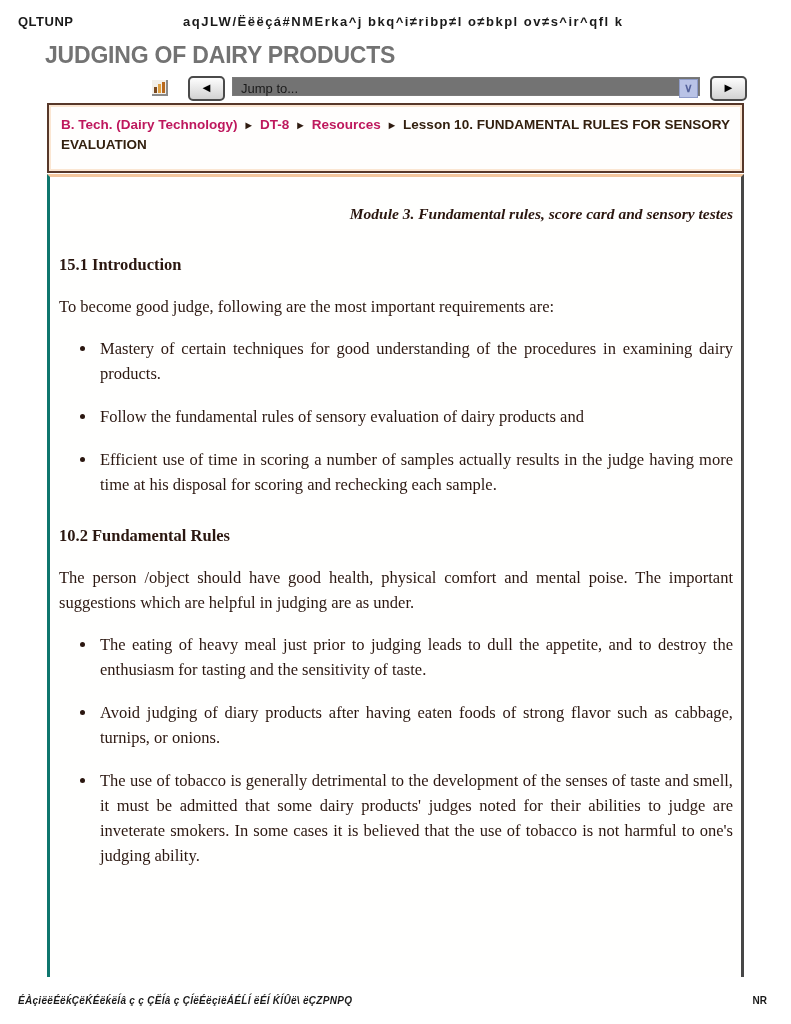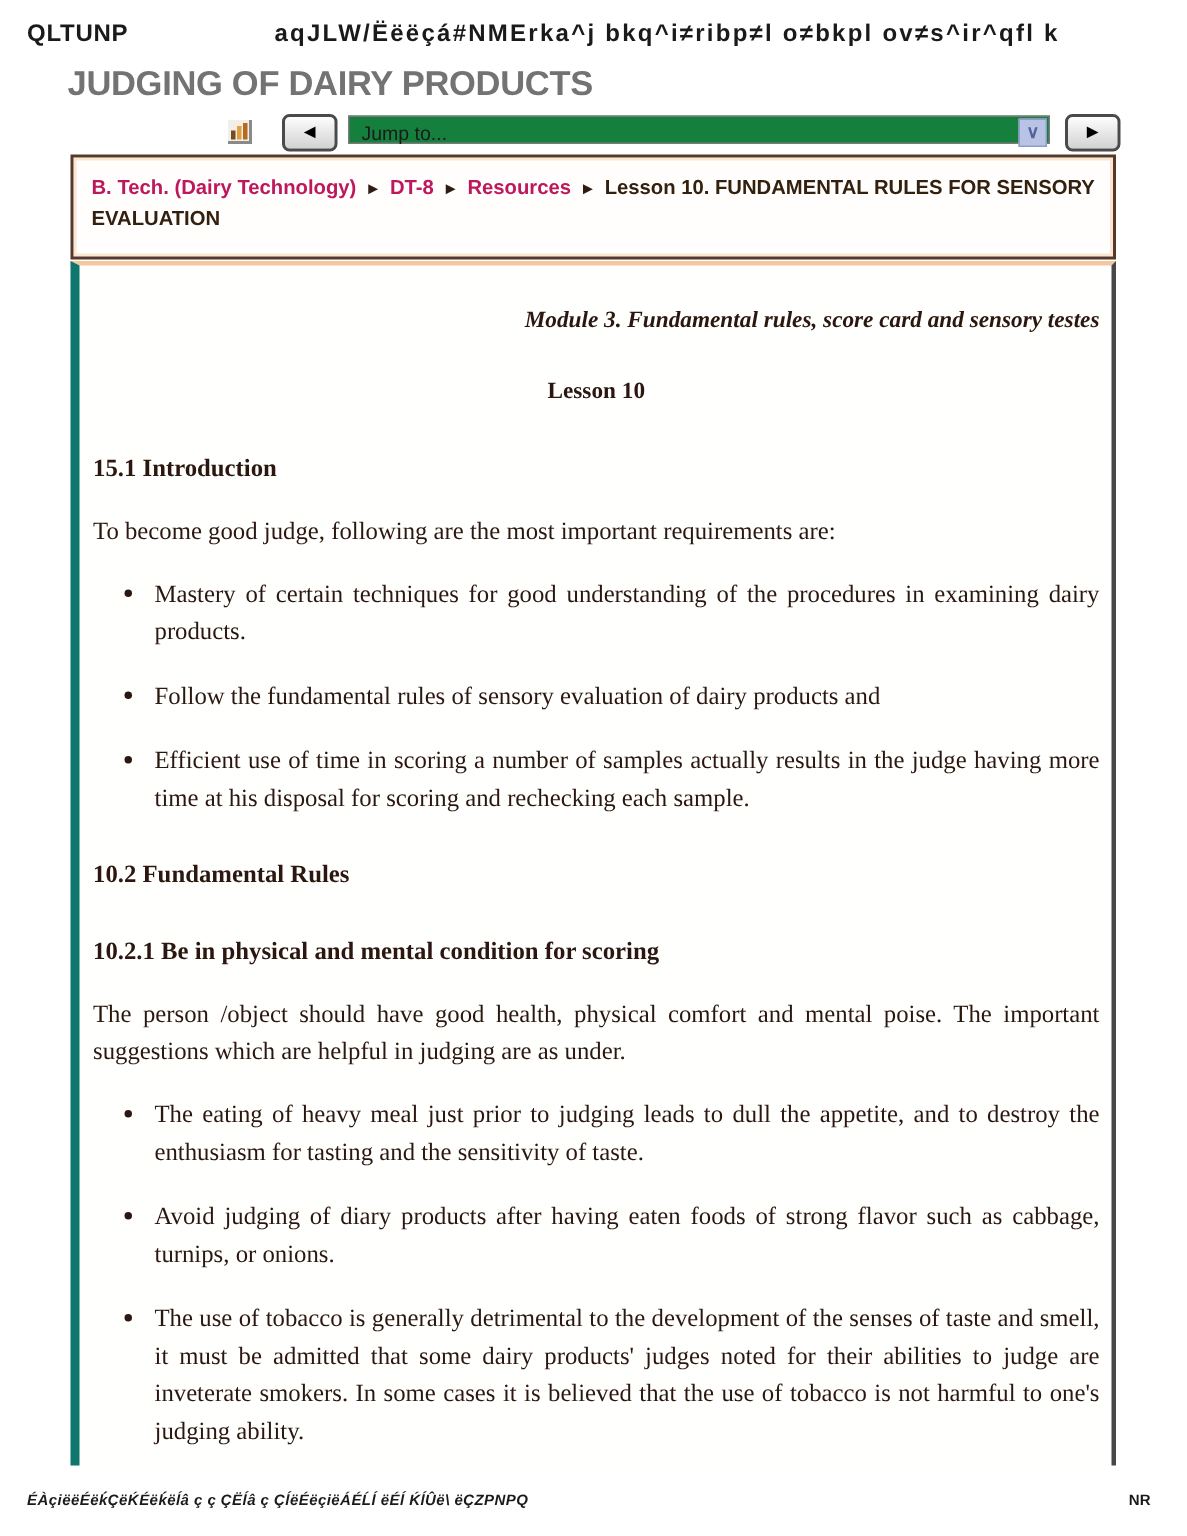--- a/index.html
+++ b/index.html
@@ -1,21 +1,21 @@
 <!DOCTYPE html>
 <html><head>
 <meta charset="utf-8">
 <style>
   html,body { margin:0; padding:0; }
   body {
     width:791px; height:1024px; position:relative; background:#ffffff;
     font-family:"Liberation Sans", sans-serif; overflow:hidden;
   }
   
-  .print-hdr { position:absolute; top:14px; font-size:16px; color:#1a1a1a; font-weight:bold; white-space:nowrap; }
+  .print-hdr { position:absolute; top:14px; font-size:13px; color:#1a1a1a; font-weight:bold; white-space:nowrap; }
   .print-hdr.left { left:18px; letter-spacing:0.5px; }
   .print-hdr.center { left:183px; letter-spacing:1.5px; font-weight:bold; }
   .print-ftr { position:absolute; top:995px; font-size:10px; color:#1a1a1a; font-weight:bold; white-space:nowrap; }
   .print-ftr.left { left:18px; letter-spacing:0.3px;font-style:italic; }
   .print-ftr.right { right:24px; }
 
   
   .page-title {
     position:absolute; left:45px; top:42px; margin:0;
     font-size:23px; font-weight:bold; color:#737373; letter-spacing:-0.2px;
@@ -36,21 +36,21 @@
     position:absolute; width:37px; height:25px; box-sizing:border-box;
     border:2px solid #4a4a4a; border-radius:5px;
     background:linear-gradient(#fdfdfd,#d2d2d2);
     font-size:13px; text-align:center; line-height:20px; color:#000; cursor:pointer;
   }
   .nav-btn.back { left:188px; top:76px; }
   .nav-btn.fwd  { left:710px; top:76px; }
 
   .jump-select {
     position:absolute; left:232px; top:77px; width:468px; height:19px; box-sizing:border-box;
-    border:1px solid #7a7a7a; background:#15803d;
+    border:1px solid #7a7a7a; background:#737373;
     font-size:13px; line-height:21px; padding-left:8px; color:#1a1a1a; cursor:pointer;
   }
   .jump-select .chev {
     position:absolute; right:1px; top:1px; width:19px; height:19px; box-sizing:border-box;
     background:#b9c3e6; border:1px solid #8f9cc9; color:#55639b;
     text-align:center; line-height:16px; font-size:12px; font-weight:bold;
   }
 
   
   .breadcrumb {
@@ -58,21 +58,21 @@
     border:2px solid #57382a; box-shadow:inset 0 0 0 2px #fbe6d2;
     padding:10px 12px; background:#fffefd;
     font-size:13.5px; font-weight:bold; color:#33200f; line-height:19px; overflow:hidden;
   }
   .breadcrumb a { color:#be185d; text-decoration:none; cursor:pointer; }
   .bc-sep { color:#2f1b10; font-size:11px; padding:0 2px; }
 
   
   .content {
     position:absolute; left:47px; top:174px; width:697px; height:803px; box-sizing:border-box;
-    border-top:3px solid #f4c79e; border-left:6px solid #0f766e; border-right:3px solid #474747;
+    border-top:3px solid #f4c79e; border-left:3px solid #0f766e; border-right:3px solid #474747;
     padding:0 8px 0 9px; overflow:hidden; background:#fffffe;
     font-family:"Liberation Serif", serif; font-size:16.5px; color:#2b1710; line-height:25px;
   }
   .module-line { text-align:right; font-weight:bold; font-style:italic; margin-top:24px; font-size:15.5px; }
   .lesson-line { text-align:center; font-weight:bold; margin-top:22px; font-size:15.5px; }
   .doc-title   { text-align:center; font-weight:bold; margin-top:2px; font-size:18px; letter-spacing:0.6px; }
   .sec-heading { font-size:16.5px; font-weight:bold; margin:26px 0 0 0; }
   .body-p { margin:17px 0 0 0; text-align:justify; }
   ul.blist { margin:17px 0 0 0; padding:0 0 0 38px; list-style:disc; }
   ul.blist li { margin:0 0 18px 0; padding-left:3px; text-align:justify; }
@@ -107,32 +107,30 @@
   <span class="bc-sep">►</span>
   <a>DT-8</a>
   <span class="bc-sep">►</span>
   <a>Resources</a>
   <span class="bc-sep">►</span>
   <span>Lesson 10. FUNDAMENTAL RULES FOR SENSORY EVALUATION</span>
 </div>
 
 <div class="content">
   <div class="module-line">Module 3. Fundamental rules, score card and sensory testes</div>
-  <div class="lesson-line">Lesson 10</div>
 
   <h2 class="sec-heading">15.1 Introduction</h2>
   <p class="body-p">To become good judge, following are the most important requirements are:</p>
   <ul class="blist">
     <li>Mastery of certain techniques for good understanding of the procedures in examining dairy products.</li>
     <li>Follow the fundamental rules of sensory evaluation of dairy products and</li>
     <li>Efficient use of time in scoring a number of samples actually results in the judge having more time at his disposal for scoring and rechecking each sample.</li>
   </ul>
 
   <h2 class="sec-heading">10.2 Fundamental Rules</h2>
-  <h2 class="sec-heading">10.2.1 Be in physical and mental condition for scoring</h2>
   <p class="body-p">The person /object should have good health, physical comfort and mental poise. The important suggestions which are helpful in judging are as under.</p>
   <ul class="blist">
     <li>The eating of heavy meal just prior to judging leads to dull the appetite, and to destroy the enthusiasm for tasting and the sensitivity of taste.</li>
     <li>Avoid judging of diary products after having eaten foods of strong flavor such as cabbage, turnips, or onions.</li>
     <li>The use of tobacco is generally detrimental to the development of the senses of taste and smell, it must be admitted that some dairy products' judges noted for their abilities to judge are inveterate smokers. In some cases it is believed that the use of tobacco is not harmful to one's judging ability.</li>
   </ul>
 </div>
 
 <div class="print-ftr left">ÉÀçiëëÉëḱÇëḰÉëḱëĺâ ç ç ÇËĺâ ç ÇĺëÉëçiëÁÉĹĺ ëÉĺ ḰĺÛë\ ëÇZPNPQ</div>
 <div class="print-ftr right">NR</div>

